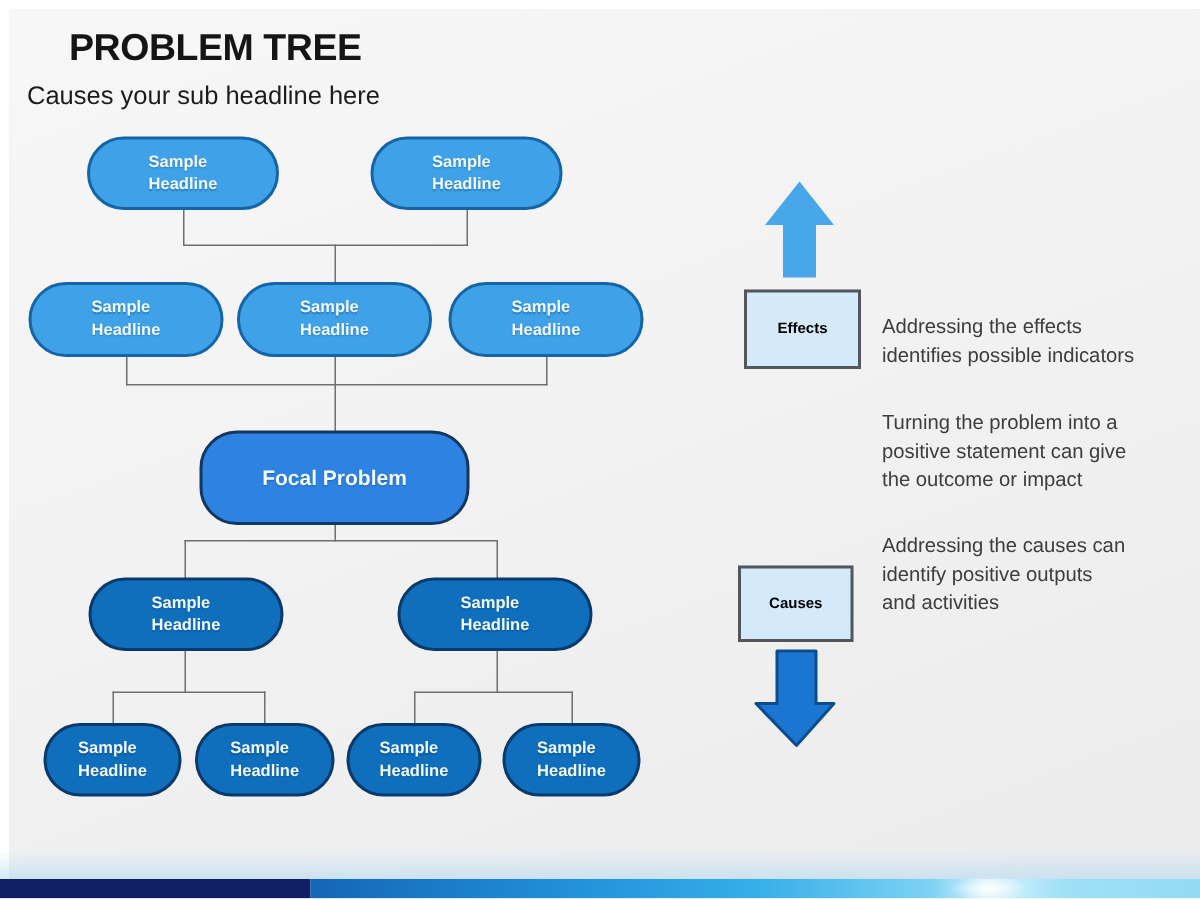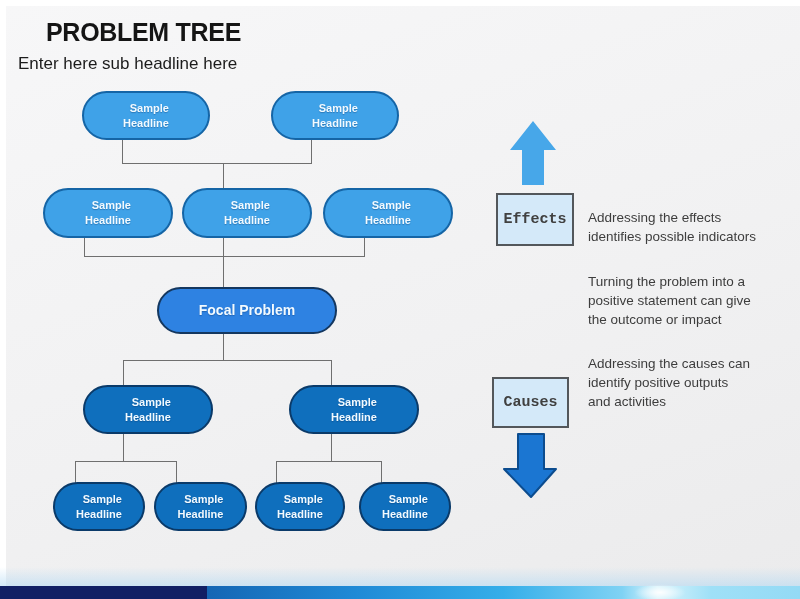--- a/index.html
+++ b/index.html
@@ -7,34 +7,34 @@
             font-family:"Liberation Sans", sans-serif;}
   .slide-bg{position:absolute;left:6px;top:6px;right:0;bottom:0;
             background:linear-gradient(160deg,#f7f7f8 0%,#f1f1f2 55%,#ebebec 100%);}
   .content{position:absolute;left:0;top:0;width:800px;height:599px;}
 
   .slide-title{position:absolute;left:18px;top:18px;font-size:25px;font-weight:700;
                color:#151515;letter-spacing:-0.3px;margin-left:28px;}
   .slide-subtitle{position:absolute;left:18px;top:54px;font-size:17px;color:#1c1c1c;}
 
   .node{position:absolute;box-sizing:border-box;border-radius:25px;display:flex;
-        align-items:center;justify-content:center;text-align:right;color:#f2faff;
+        align-items:center;justify-content:center;text-align:left;color:#f2faff;
         font-size:11px;font-weight:700;line-height:1.35;white-space:pre-line;
-        text-shadow:0 1px 1px rgba(10,50,100,.35);margin-left:24px;}
+        text-shadow:0 1px 1px rgba(10,50,100,.35);}
   .node-light{background:#3fa2e8;border:2px solid #1565a6;}
   .node-focal{background:#2e82e2;border:2px solid #14375f;font-size:14px;}
   .node-dark{background:#0f6fbd;border:2px solid #0a3a69;}
 
   .conn{position:absolute;background:#6f6f6f;}
   .conn.v{width:1px;}
   .conn.h{height:1px;}
 
   .legend-box{position:absolute;box-sizing:border-box;background:#d4e9f9;
               border:2px solid #53575b;display:flex;align-items:center;justify-content:center;
-              font-size:15px;font-weight:700;color:#404040;font-family:Liberation Mono, monospace;}
+              font-size:10px;font-weight:700;color:#000000;}
   .note{position:absolute;font-size:13.5px;color:#3d3d3d;line-height:1.42;white-space:pre-line;}
   .arrow-svg{position:absolute;}
 
   .footer-band{position:absolute;left:0;right:0;bottom:13px;height:19px;
                background:linear-gradient(to bottom,rgba(205,230,248,0),rgba(176,216,243,0.55));}
   .footer-bar{position:absolute;left:0;right:0;bottom:0;height:13px;display:flex;}
   .footer-navy{width:207px;height:100%;background:#111f64;}
   .footer-grad{position:relative;flex:1;height:100%;
                background:linear-gradient(to right,#1566b4 0%,#1f8ad6 25%,#35aee9 50%,
                           #7fd2f4 70%,#d9f4fc 76%,#9fe0f7 85%,#93daf5 100%);}
@@ -42,21 +42,21 @@
                background:radial-gradient(closest-side,rgba(255,255,255,.95),rgba(255,255,255,0));}
 </style>
 </head>
 <body>
 
 <div class="viewport">
   <div class="slide-bg"></div>
 
   <div class="content">
     <div class="slide-title">PROBLEM TREE</div>
-    <div class="slide-subtitle">Enter here sub headline here</div>
+    <div class="slide-subtitle">Causes your sub headline here</div>
 
     <div class="conn v" style="left:122px;top:140px;height:24px"></div>
     <div class="conn v" style="left:311px;top:140px;height:24px"></div>
     <div class="conn h" style="left:122px;top:163px;width:190px"></div>
     <div class="conn v" style="left:223px;top:163px;height:26px"></div>
 
     <div class="conn v" style="left:84px;top:238px;height:19px"></div>
     <div class="conn v" style="left:364px;top:238px;height:19px"></div>
     <div class="conn v" style="left:223px;top:238px;height:50px"></div>
     <div class="conn h" style="left:84px;top:256px;width:281px"></div>
@@ -81,21 +81,21 @@
     <div class="node node-light" style="left:247px;top:91px;width:128px;height:49px">Sample
 Headline</div>
 
     <div class="node node-light" style="left:19px;top:188px;width:130px;height:50px">Sample
 Headline</div>
     <div class="node node-light" style="left:158px;top:188px;width:130px;height:50px">Sample
 Headline</div>
     <div class="node node-light" style="left:299px;top:188px;width:130px;height:50px">Sample
 Headline</div>
 
-    <div class="node node-focal" style="left:133px;top:287px;width:180px;height:47px">Focal Problem</div>
+    <div class="node node-focal" style="left:133px;top:287px;width:180px;height:63px">Focal Problem</div>
 
     <div class="node node-dark" style="left:59px;top:385px;width:130px;height:49px">Sample
 Headline</div>
     <div class="node node-dark" style="left:265px;top:385px;width:130px;height:49px">Sample
 Headline</div>
 
     <div class="node node-dark" style="left:29px;top:482px;width:92px;height:49px">Sample
 Headline</div>
     <div class="node node-dark" style="left:130px;top:482px;width:93px;height:49px">Sample
 Headline</div>

